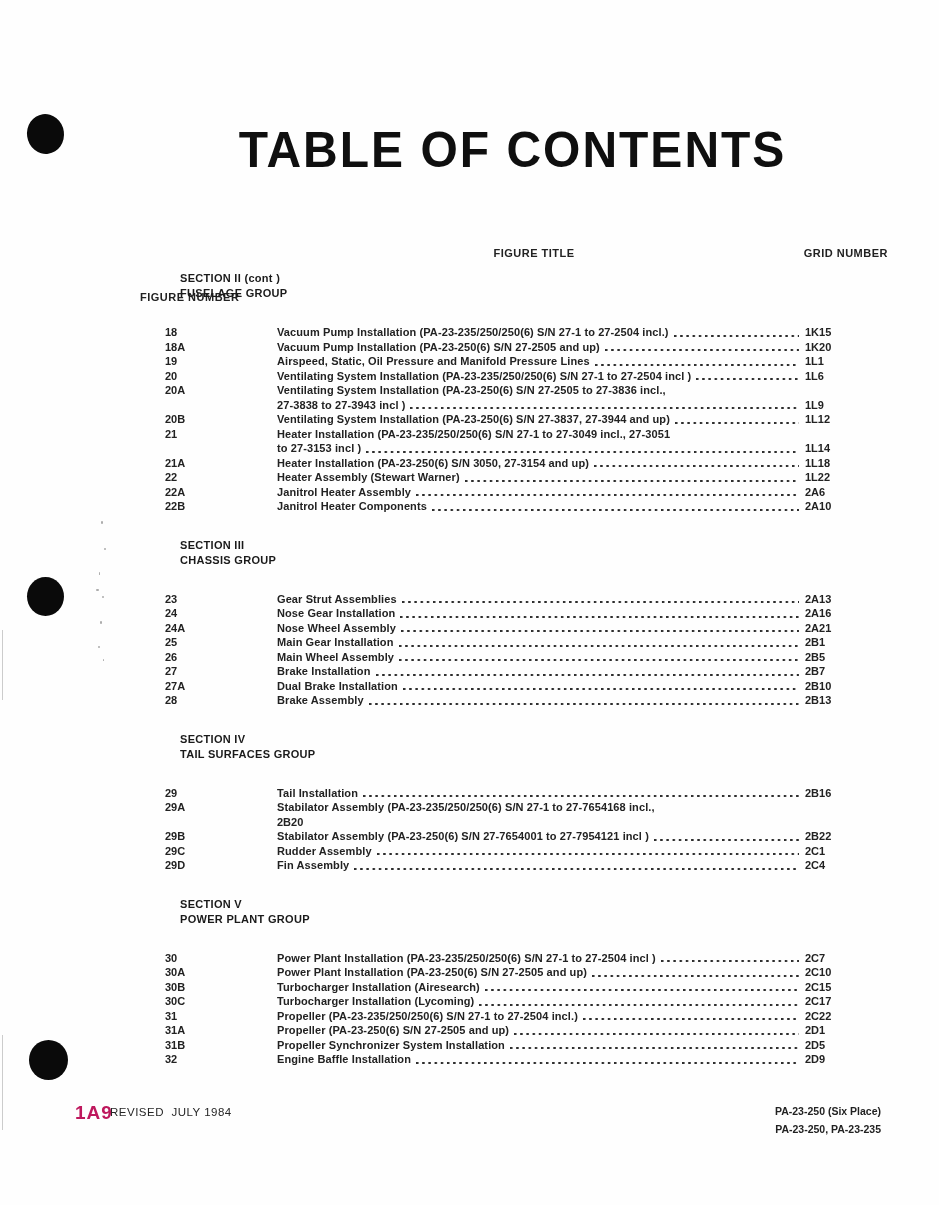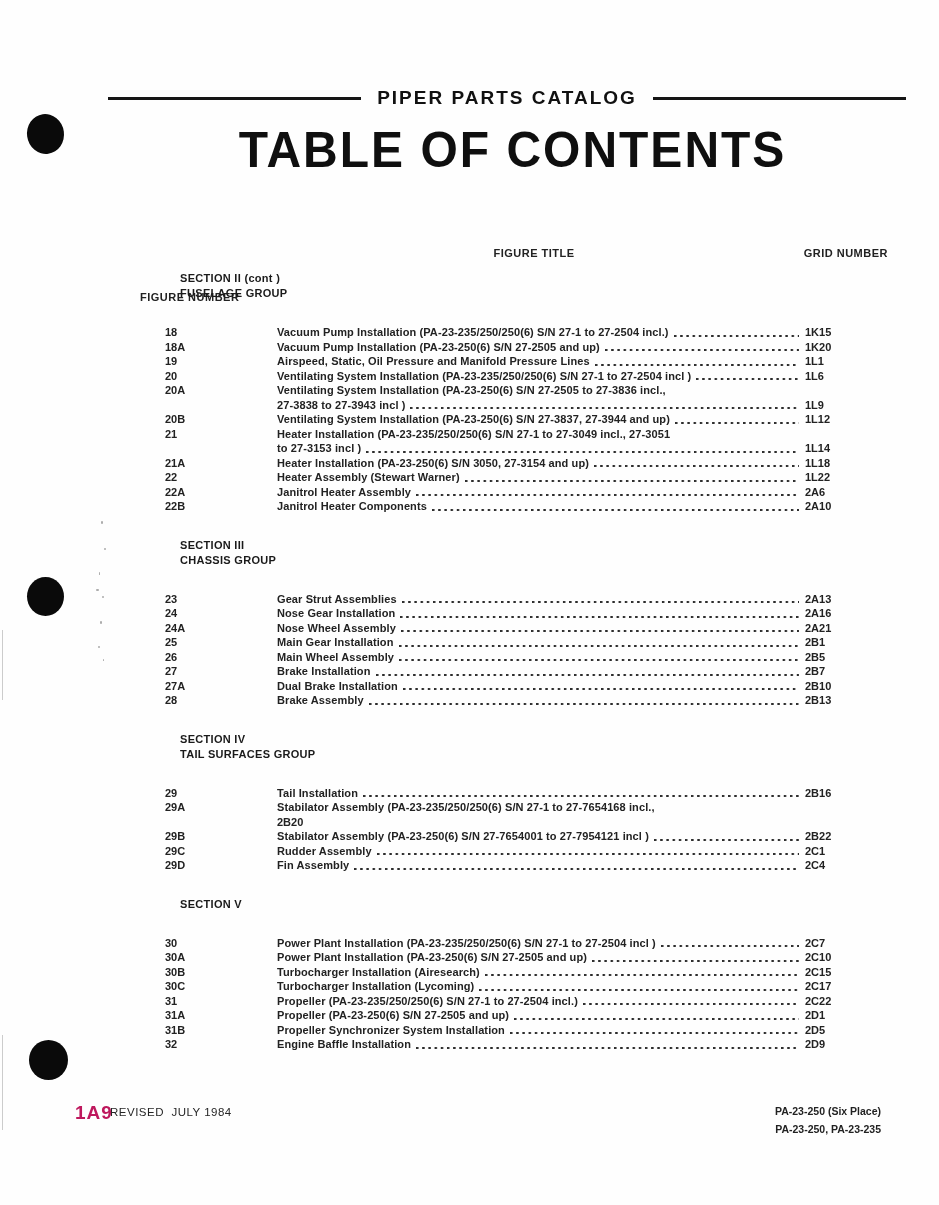--- a/index.html
+++ b/index.html
@@ -94,25 +94,20 @@
   <div class="speck" style="left:104px;top:548px;width:2px;height:2px;"></div>
   <div class="speck" style="left:99px;top:572px;width:1px;height:3px;"></div>
   <div class="speck" style="left:96px;top:589px;width:3px;height:2px;"></div>
   <div class="speck" style="left:102px;top:596px;width:2px;height:2px;"></div>
   <div class="speck" style="left:100px;top:621px;width:2px;height:3px;"></div>
   <div class="speck" style="left:98px;top:646px;width:2px;height:2px;"></div>
   <div class="speck" style="left:103px;top:659px;width:1px;height:2px;"></div>
   <div class="edge-line" style="top:630px;height:70px;"></div>
   <div class="edge-line" style="top:1035px;height:95px;"></div>
 
-  <div class="masthead">
-    <span class="rule"></span>
-    <span class="label">PIPER PARTS CATALOG</span>
-    <span class="rule"></span>
-  </div>
 
   <div class="doc-title">TABLE OF CONTENTS</div>
 
   <div class="cols">
     <span class="col-fig">FIGURE NUMBER</span>
     <span class="col-title">FIGURE TITLE</span>
     <span class="col-grid">GRID NUMBER</span>
   </div>
 
   <div class="toc">
@@ -338,20 +333,21 @@
             <span class="mid">
               <span class="t">Fin Assembly</span>
               <span class="leader"></span>
             </span>
             <span class="grid">2C4</span>
           </div>
         </div>
       </div>
       <div class="section">
         <div class="sec-label">SECTION V</div>
+        <div class="grp-label">POWER PLANT GROUP</div>
         <div class="rows">
           <div class="row">
             <span class="fig">30</span>
             <span class="mid">
               <span class="t">Power Plant Installation (PA-23-235/250/250(6) S/N 27-1 to 27-2504 incl )</span>
               <span class="leader"></span>
             </span>
             <span class="grid">2C7</span>
           </div>
           <div class="row">

